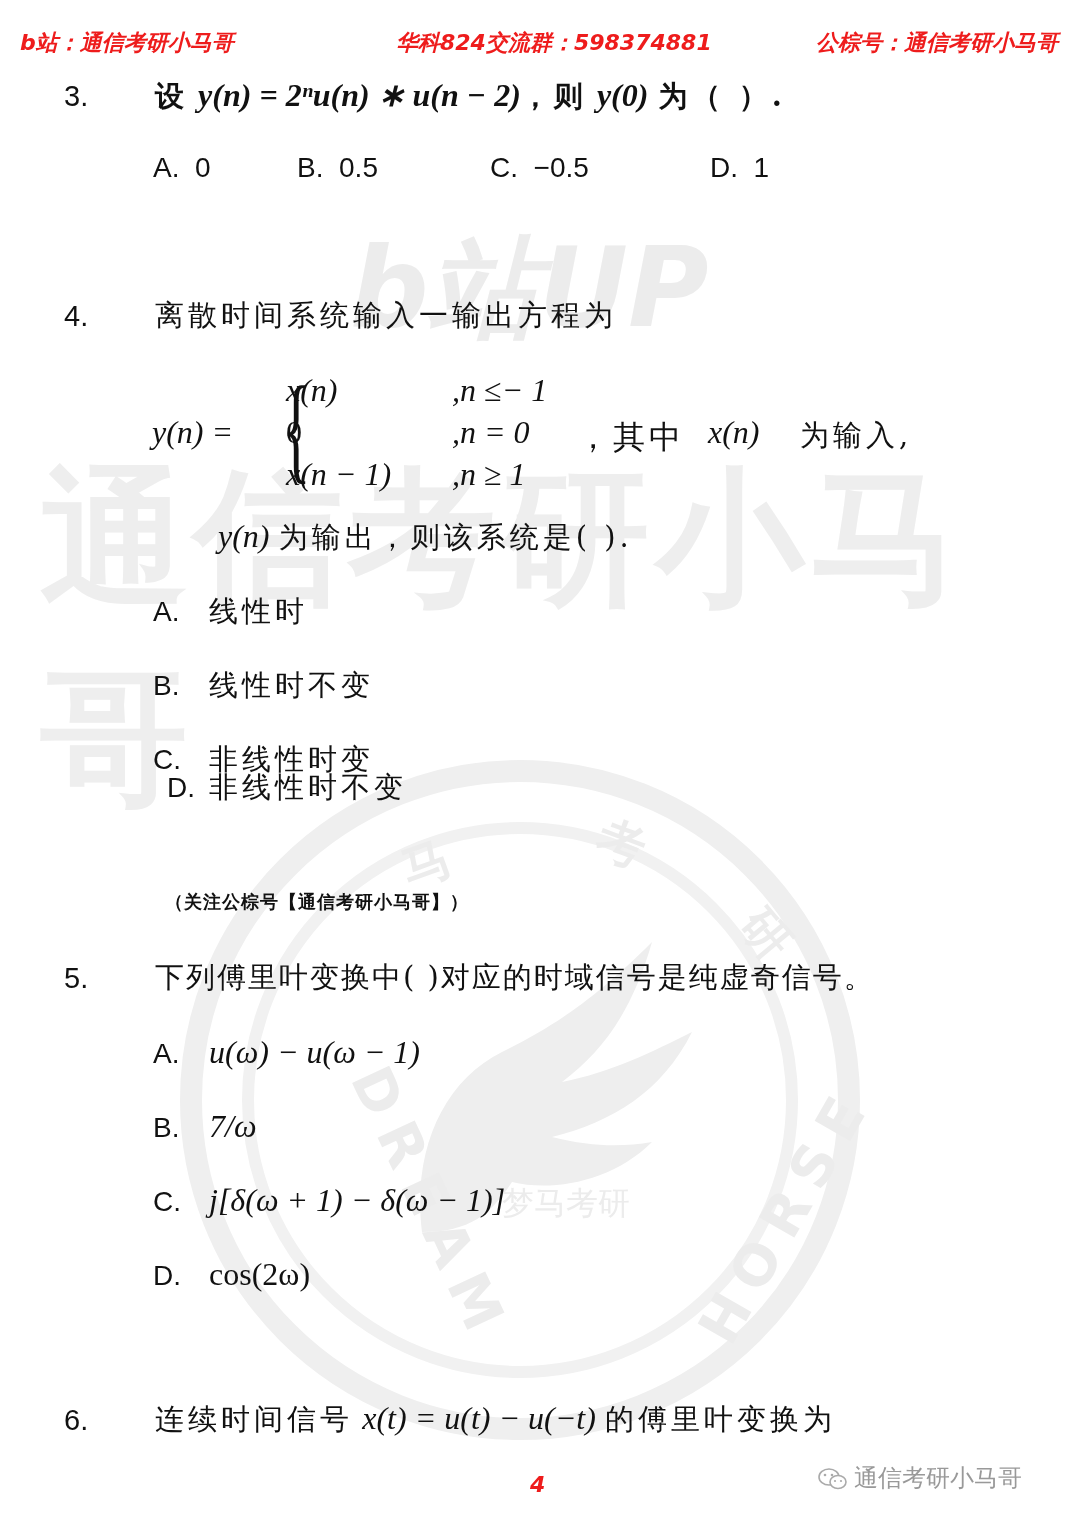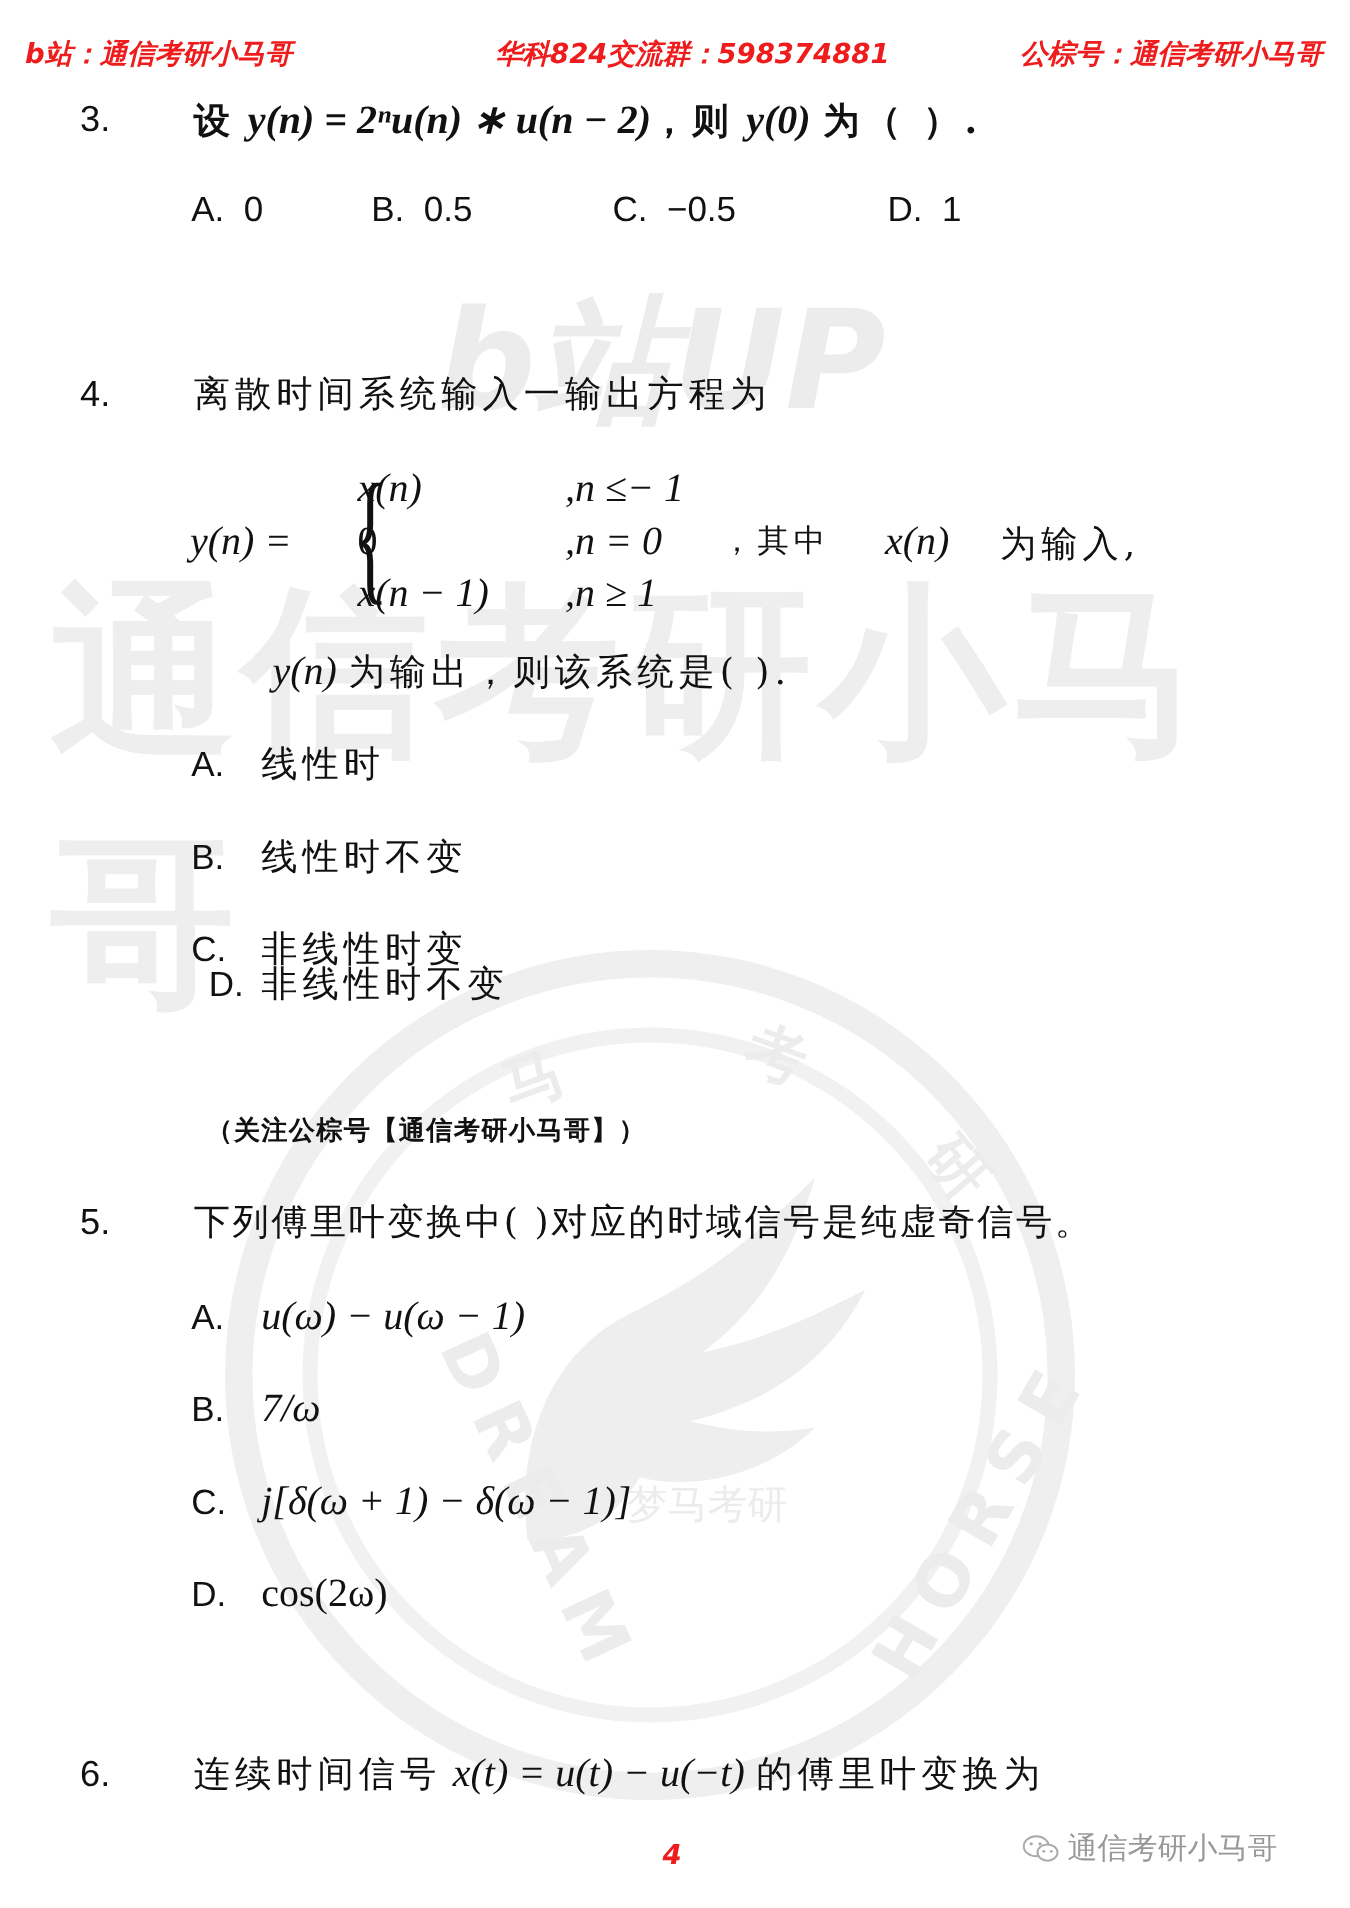--- a/index.html
+++ b/index.html
@@ -19,21 +19,21 @@
     .line { position: absolute; left: 155px; font-size: 29px; white-space: nowrap; }
     .cn { font-family: "DejaVu Serif", serif; letter-spacing: 4px; }
     .m { font-family: "Liberation Serif", serif; font-style: italic; font-size: 32px; }
     .mr { font-family: "Liberation Serif", serif; font-size: 32px; }
     .opt-label { font-family: "Liberation Sans", sans-serif; font-size: 28px; display: inline-block; width: 56px; }
     .optrow { position: absolute; left: 153px; white-space: nowrap; font-size: 29px; }
     .inline-opts span.o { position: absolute; white-space: nowrap; font-family: "Liberation Sans", sans-serif; font-size: 28px; }
     .wm { position: absolute; color: #ececec; font-family: "DejaVu Sans", sans-serif; font-weight: bold; z-index: 0; pointer-events: none; }
     .content { position: relative; z-index: 1; }
     .brace { font-family: "Liberation Serif", serif; font-size: 118px; font-weight: 100; line-height: 1; }
-    .note { position: absolute; left: 165px; top: 890px; font-size: 21px; font-weight: bold; font-family: "DejaVu Sans", sans-serif; letter-spacing: 1px; }
+    .note { position: absolute; left: 165px; top: 890px; font-size: 18px; font-weight: bold; font-family: "DejaVu Sans", sans-serif; letter-spacing: 1px; }
     .pageno { position: absolute; left: 530px; top: 1472px; color: #ee1c1c; font-family: "DejaVu Sans", sans-serif; font-weight: bold; font-style: italic; font-size: 22px; }
     .wechat { position: absolute; left: 818px; top: 1462px; color: #999; font-family: "DejaVu Sans", sans-serif; font-size: 24px; white-space: nowrap; }
     .wechat .ic { display: inline-block; width: 30px; height: 24px; vertical-align: middle; margin-right: 6px; }
   </style>
 </head>
 <body>
 
 <div class="wm" style="left:350px;top:215px;font-size:110px;font-style:italic;">b站UP</div>
 <div class="wm" style="left:40px;top:440px;font-size:148px;letter-spacing:6px;color:#eeeeee;">通信考研小马哥</div>
 <div class="wm" style="left:180px;top:760px;width:680px;height:680px;border-radius:50%;border:22px solid #efefef;box-sizing:border-box;">
@@ -79,21 +79,21 @@
 
     <div class="abs" style="left:152px;top:368px;width:800px;height:140px;">
       <span class="m abs" style="left:0;top:46px;">y(n) =</span>
       <span class="brace abs" style="left:116px;top:2px;transform:scaleX(0.5);">{</span>
       <span class="m abs" style="left:134px;top:4px;">x(n)</span>
       <span class="m abs" style="left:300px;top:4px;">,n ≤− 1</span>
       <span class="mr abs" style="left:134px;top:46px;">0</span>
       <span class="m abs" style="left:300px;top:46px;text-align:right;">,n = 0</span>
       <span class="m abs" style="left:134px;top:88px;">x(n − 1)</span>
       <span class="m abs" style="left:300px;top:88px;">,n ≥ 1</span>
-      <span class="cn abs" style="left:425px;top:48px;font-size:25px;">，其中</span>
+      <span class="cn abs" style="left:425px;top:48px;font-size:32px;">，其中</span>
       <span class="m abs" style="left:556px;top:46px;">x(n)</span>
       <span class="cn abs" style="left:648px;top:48px;font-size:29px;">为输入,</span>
     </div>
 
     <div class="line" style="top:518px;left:170px;margin-left:48px;">
       <span class="m">y(n)</span>
       <span class="cn">为输出，则该系统是( ).</span>
     </div>
 
     <div class="optrow" style="top:592px;"><span class="opt-label">A.</span><span class="cn">线性时</span></div>

